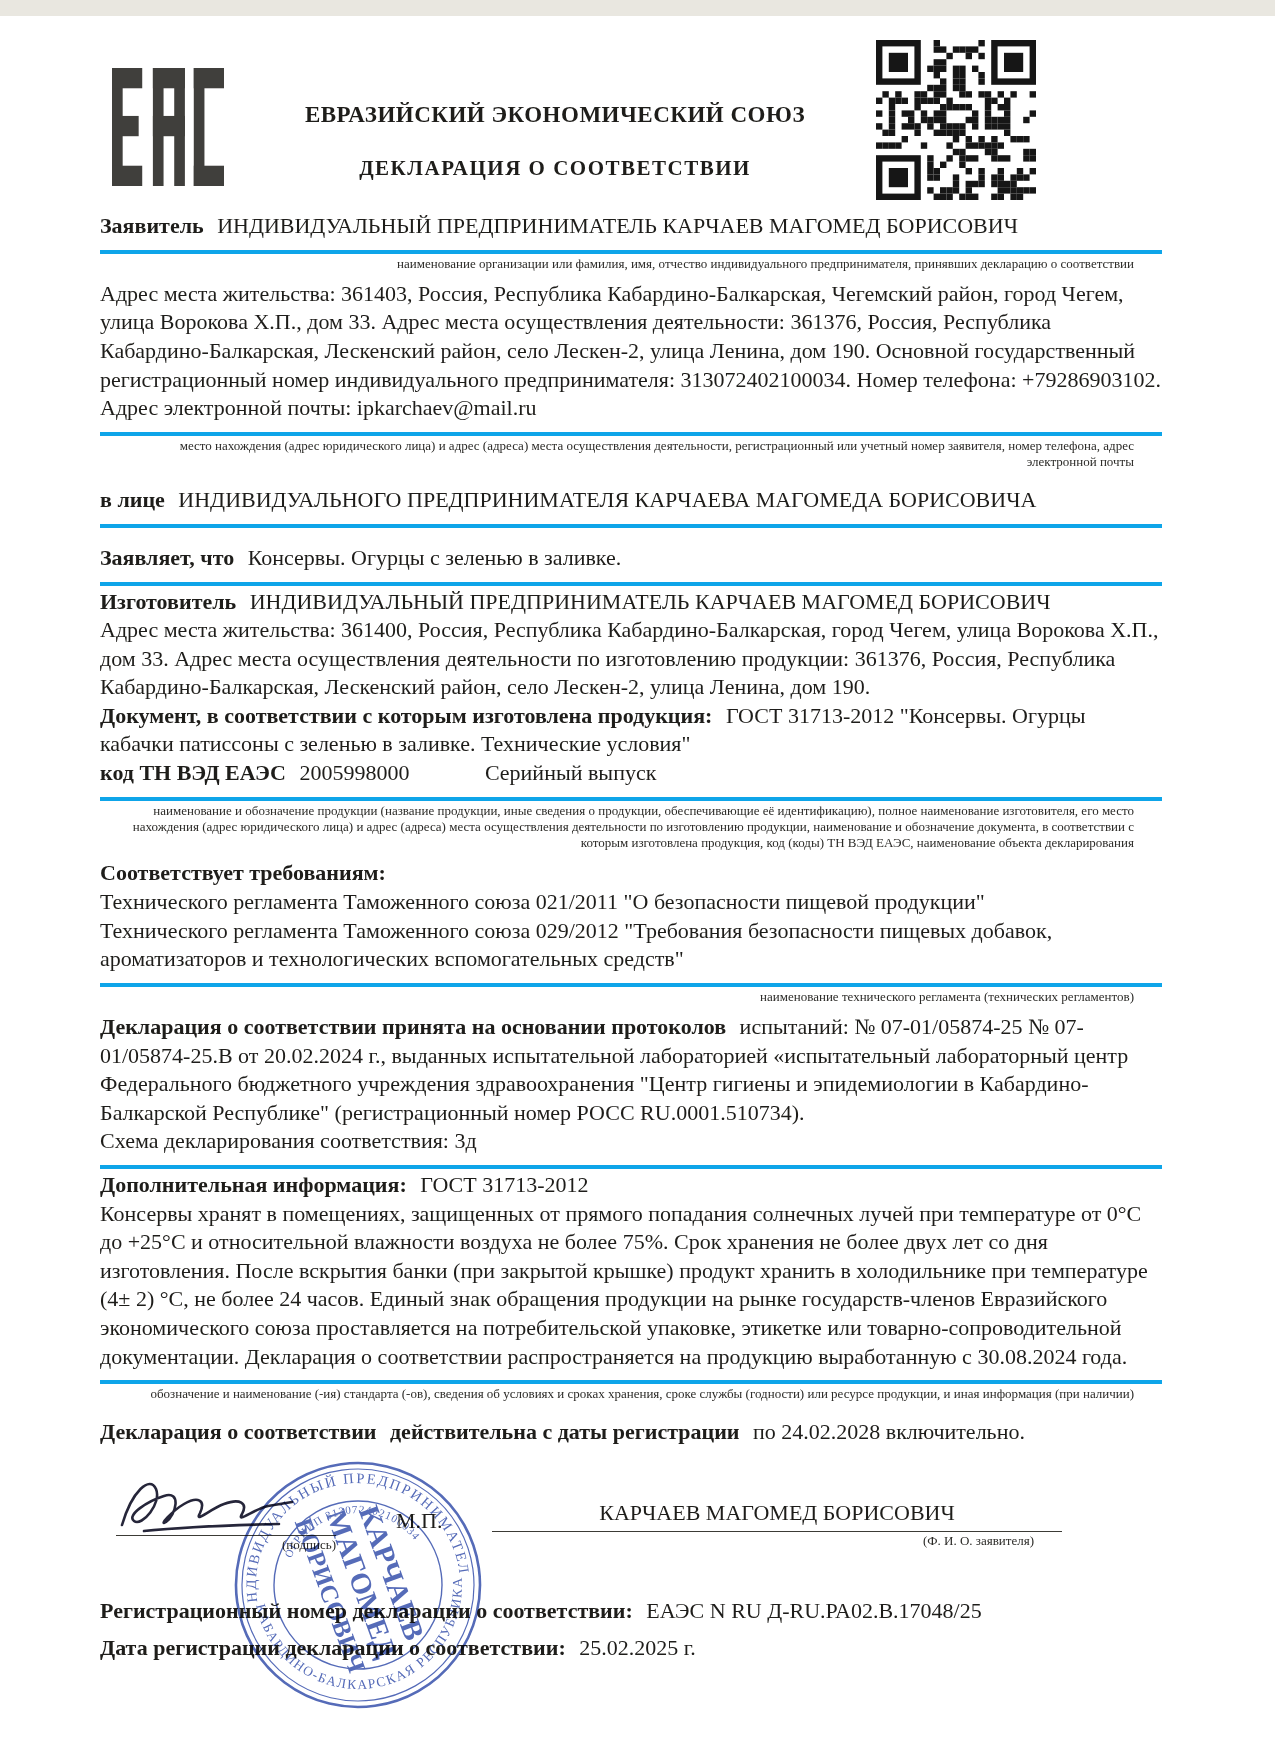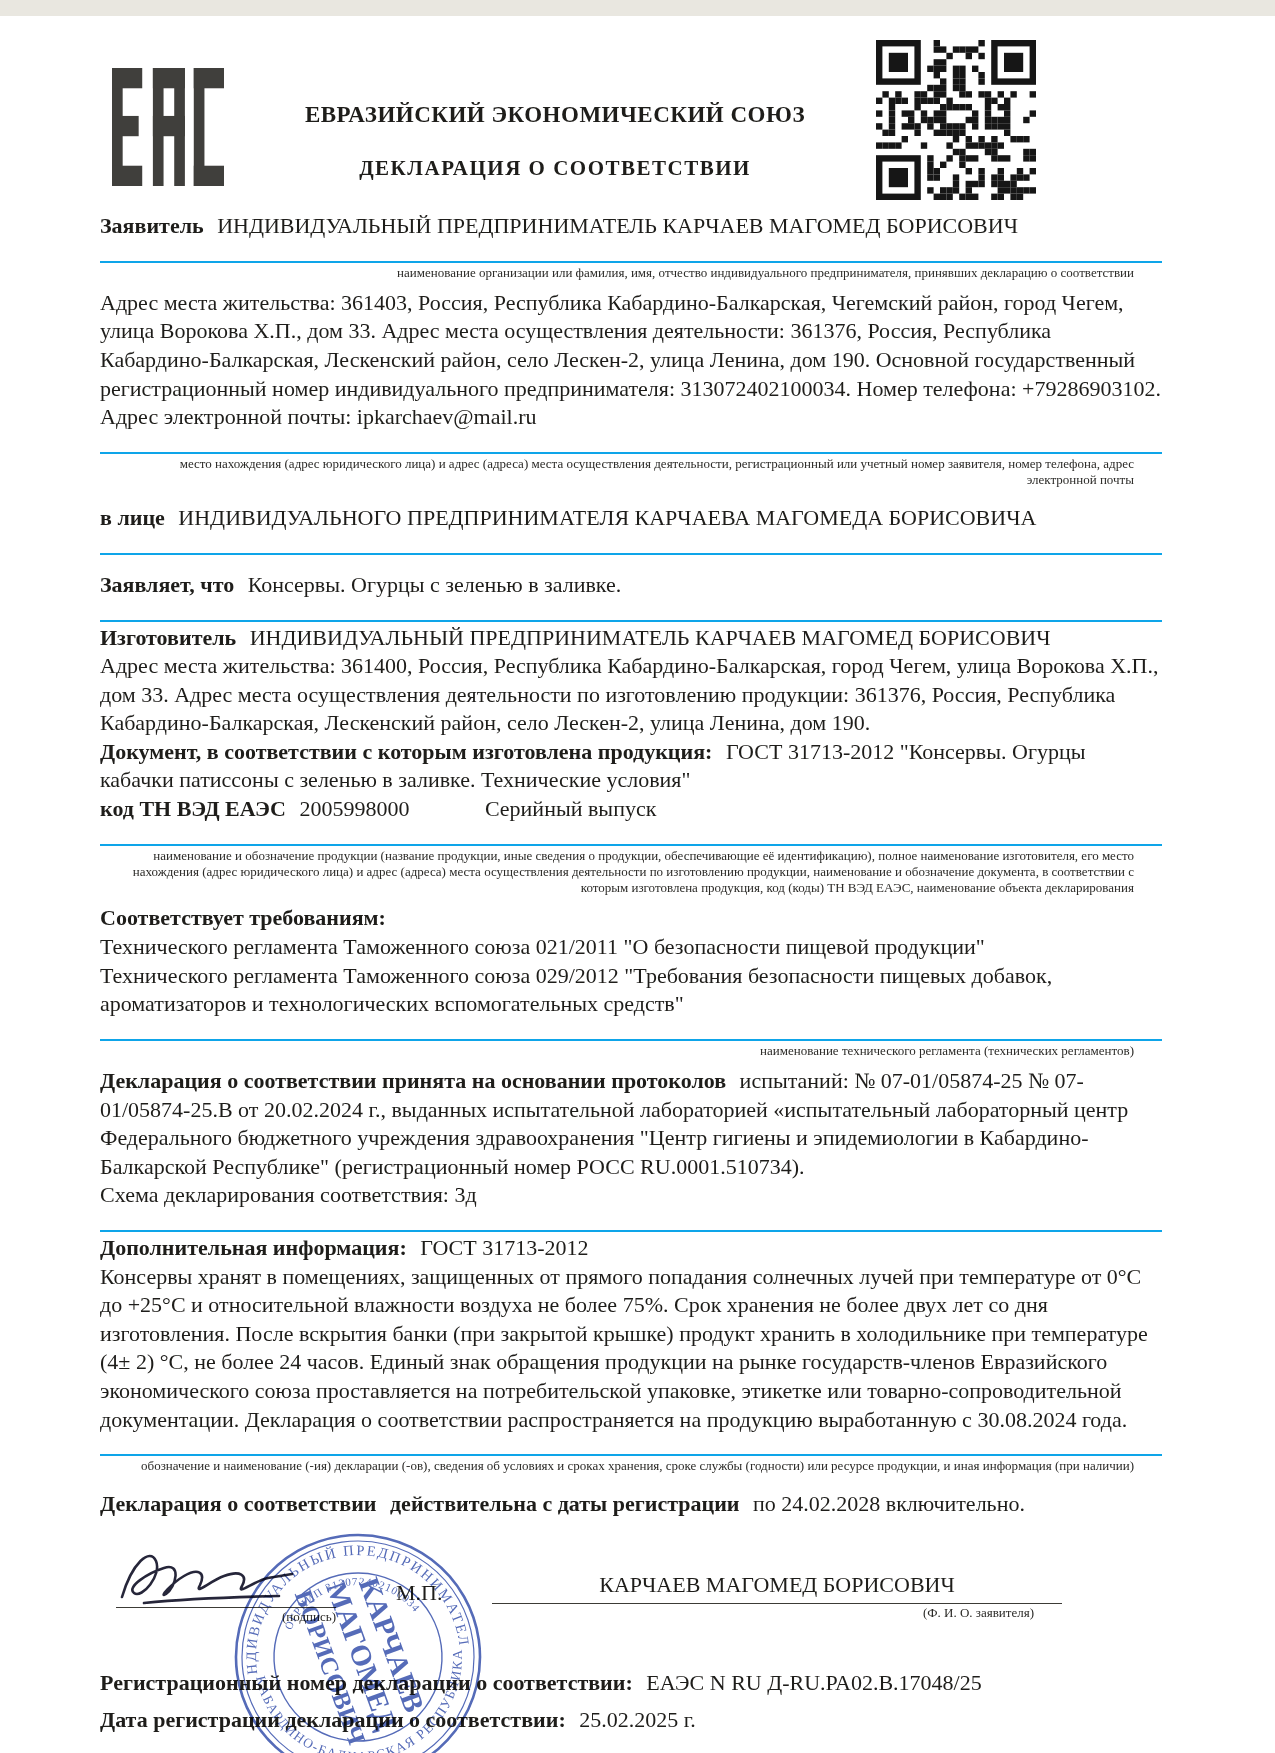--- a/index.html
+++ b/index.html
@@ -12,21 +12,21 @@
   .eac-logo{position:absolute; left:112px; top:52px;}
   .union-title{position:absolute; left:250px; top:86px; width:610px; text-align:center;
     font-weight:bold; font-size:23px; letter-spacing:.5px;}
   .doc-title{position:absolute; left:250px; top:140px; width:610px; text-align:center;
     font-weight:bold; font-size:21px; letter-spacing:1.5px;}
   .qr{position:absolute; left:876px; top:24px; width:160px; height:160px; background:#fff;}
   
   .body{position:absolute; left:100px; top:196px; width:1062px; font-size:22px; line-height:1.3;}
   p{margin:0;}
   .lbl{font-weight:bold; margin-right:8px;}
-  .rule{border-bottom:2px solid #0ea5e9; padding-bottom:20px; margin-bottom:2px;}
+  .rule{border-bottom:4px solid #0ea5e9; padding-bottom:9px; margin-bottom:2px;}
   .caption{font-size:13px; line-height:1.25; text-align:right; color:#2b2a27;
     margin:1px 28px 8px 28px;}
   .gap-top{margin-top:16px;}
   .tab{margin-left:70px;}
   .u-part{text-underline-offset:5px;}
   
   .sig-row{position:relative; height:112px; margin-top:24px;}
   .autograph{position:absolute; left:14px; top:-2px;}
   .sign-line{position:absolute; left:16px; top:64px; width:220px; border-top:1.6px solid #3c3b36;}
   .sign-caption{position:absolute; left:16px; top:66px; width:220px; margin:0;}
@@ -332,21 +332,21 @@
       <p>Схема декларирования соответствия: 3д</p>
     </div>
 
     <div class="rule">
       <p>
         <b class="lbl">Дополнительная информация:</b>
         <span>ГОСТ  31713-2012</span>
       </p>
       <p>Консервы  хранят в помещениях, защищенных от прямого попадания солнечных лучей при температуре от 0°С до +25°С и относительной влажности воздуха не более 75%. Срок хранения не более двух  лет со дня изготовления. После вскрытия банки (при закрытой крышке) продукт хранить  в холодильнике при температуре (4± 2) °С, не более 24 часов. Единый знак обращения продукции на рынке государств-членов Евразийского экономического союза проставляется на потребительской упаковке, этикетке или товарно-сопроводительной документации. Декларация о соответствии распространяется на продукцию выработанную  с 30.08.2024 года.</p>
     </div>
-    <div class="caption">обозначение и наименование (-ия) декларации (-ов), сведения об условиях и сроках хранения, сроке службы (годности) или ресурсе продукции, и иная информация (при наличии)</div>
+    <div class="caption">обозначение и наименование (-ия) стандарта (-ов), сведения об условиях и сроках хранения, сроке службы (годности) или ресурсе продукции, и иная информация (при наличии)</div>
 
     <p class="gap-top">
       <b class="lbl">Декларация о соответствии</b>
       <b class="lbl u-part">действительна с даты регистрации</b>
       <span>по  24.02.2028 включительно.</span>
     </p>
 
     <div class="sig-row">
       <svg class="autograph" width="250" height="78" viewBox="0 0 250 78" aria-hidden="true">
         <g fill="none" stroke="#26263a" stroke-width="2.6" stroke-linecap="round">

